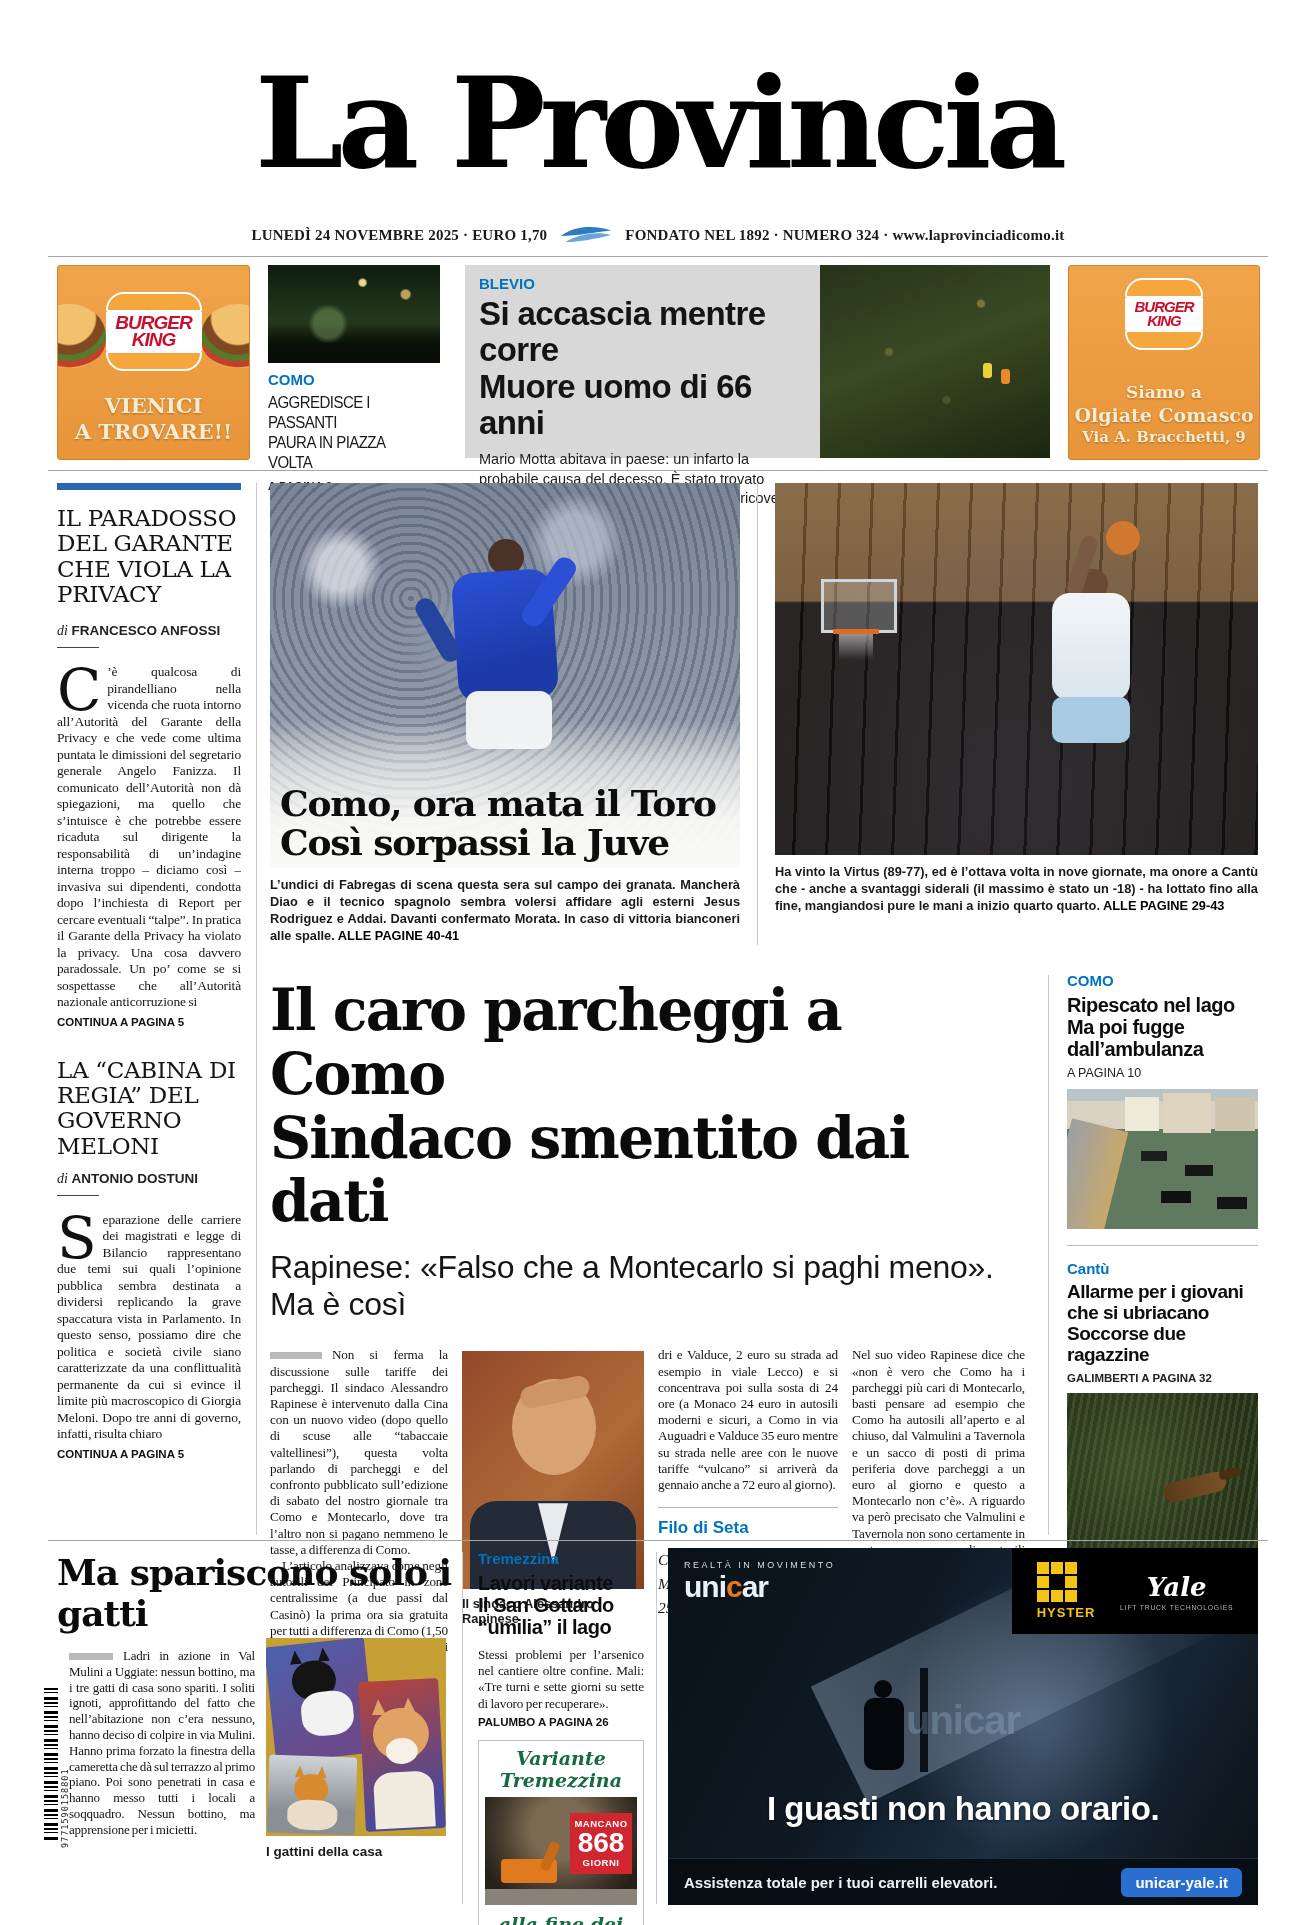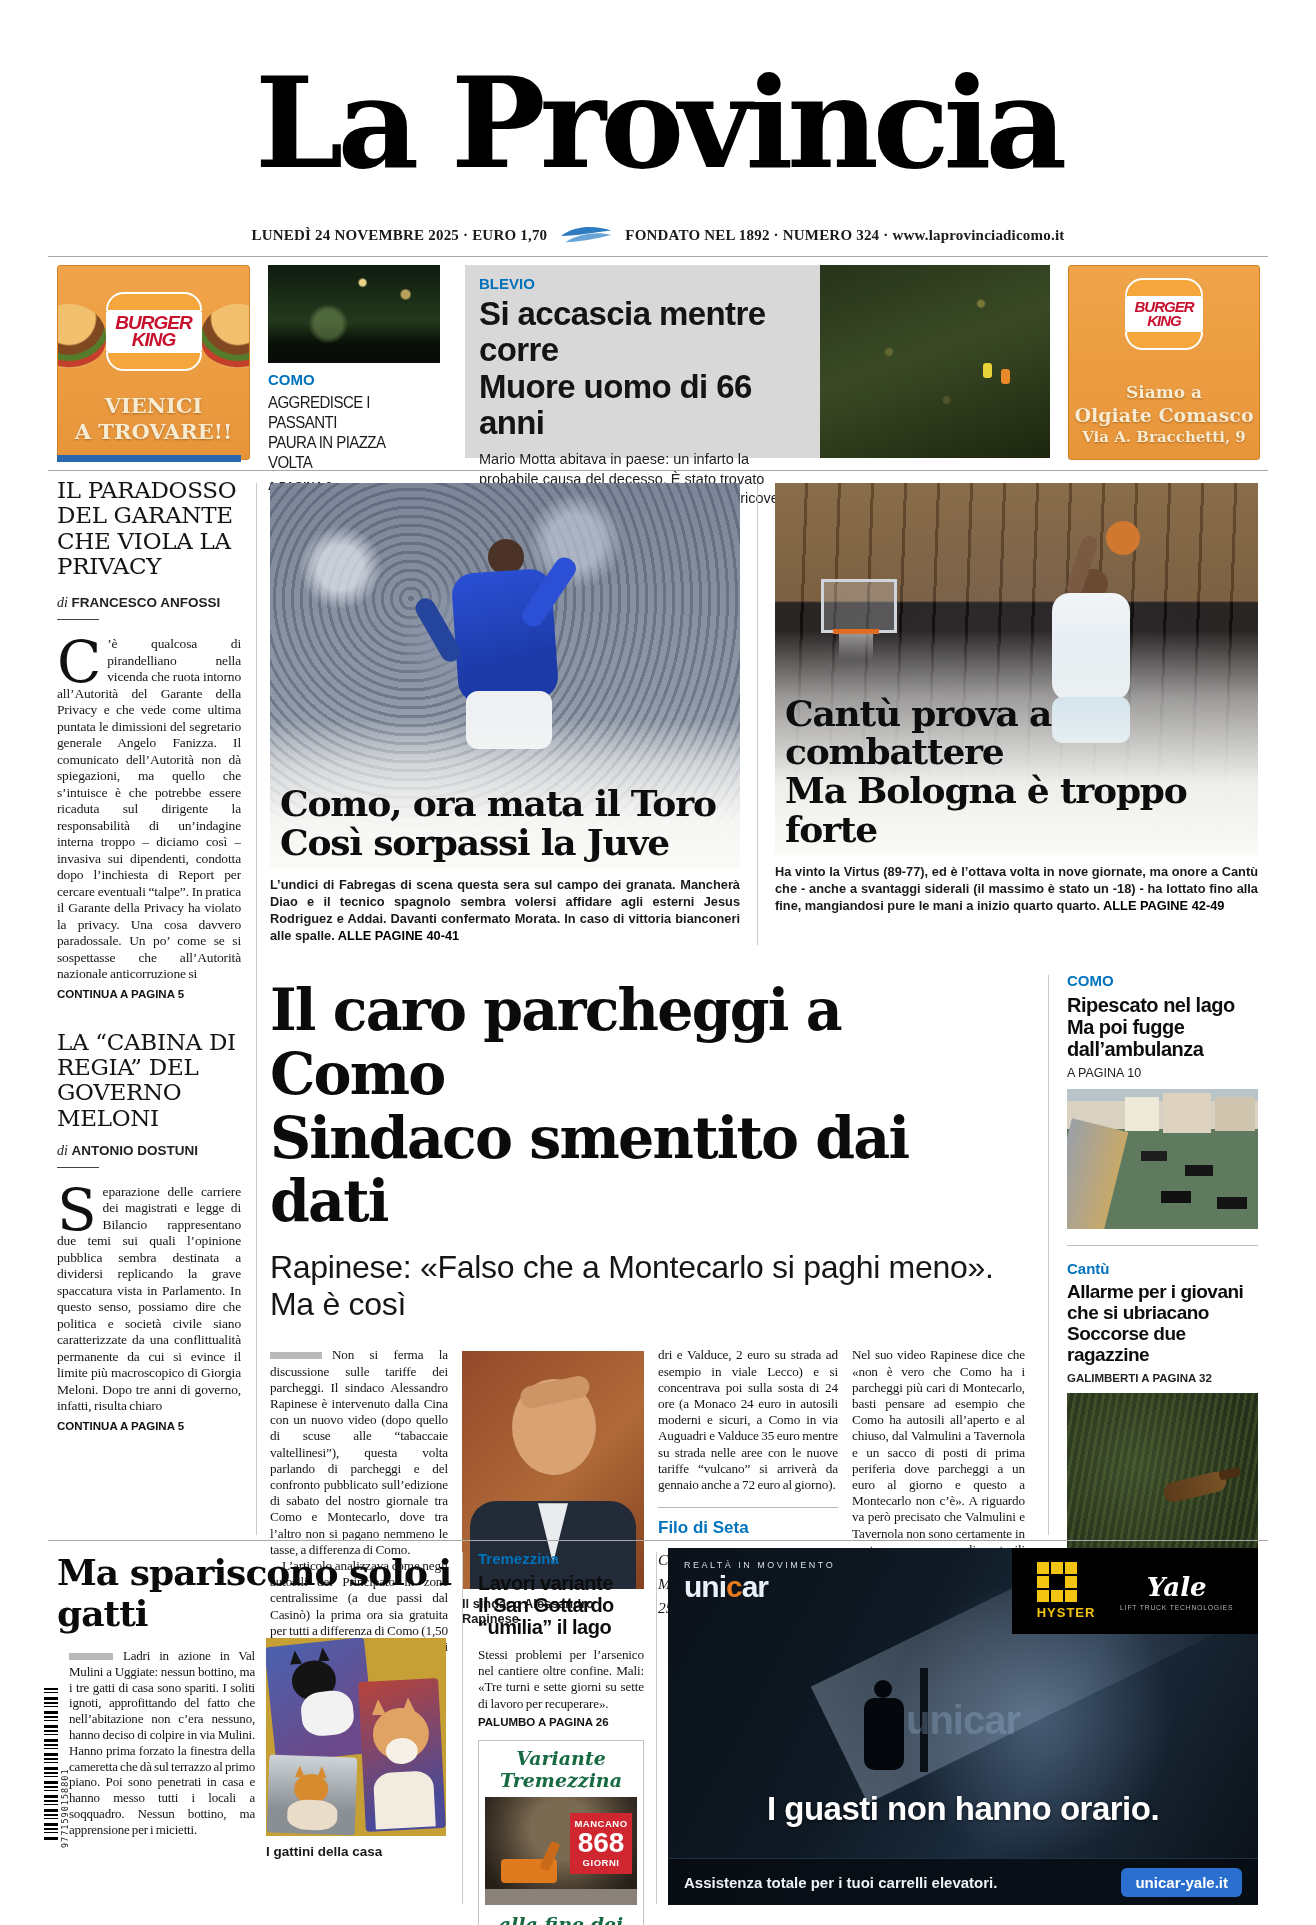--- a/index.html
+++ b/index.html
@@ -225,21 +225,21 @@
     </div>
     <div class="bk-msg2">
       <div style="font-size:17px;">Siamo a</div>
       <div style="font-size:19px;">Olgiate Comasco</div>
       <div style="font-size:15px;">Via A. Bracchetti, 9</div>
     </div>
   </div>
 
   <div class="abs rule-h" style="left:48px;top:470px;width:1220px;"></div>
 
-  <div class="abs" style="left:57px;top:455px;width:184px;height:1050px;overflow:hidden;">
+  <div class="abs" style="left:57px;top:483px;width:184px;height:1050px;overflow:hidden;">
     <div style="width:184px;height:7px;background:#2b67ae;"></div>
     <div class="ed-title" style="margin-top:16px;">IL PARADOSSO DEL GARANTE CHE VIOLA LA PRIVACY</div>
     <div class="byline" style="margin-top:16px;"><i>di</i>
       <b>FRANCESCO ANFOSSI</b></div>
     <div style="width:42px;height:1px;background:#444;margin-top:8px;"></div>
     <div class="ed-body" style="margin-top:16px;">
       <span class="dropcap">C</span><span>’è qualcosa di pirandelliano nella vicenda che ruota intorno all’Autorità del Garante della Privacy e che vede come ultima puntata le dimissioni del segretario generale Angelo Fanizza. Il comunicato dell’Autorità non dà spiegazioni, ma quello che s’intuisce è che potrebbe essere ricaduta sul dirigente la responsabilità di un’indagine interna troppo – diciamo così – invasiva sui dipendenti, condotta dopo l’inchiesta di Report per cercare eventuali “talpe”. In pratica il Garante della Privacy ha violato la privacy. Una cosa davvero paradossale. Un po’ come se si sospettasse che all’Autorità nazionale anticorruzione si</span>
     </div>
     <div class="continua">CONTINUA A PAGINA 5</div>
 
@@ -278,30 +278,24 @@
   <div class="abs" style="left:775px;top:483px;width:483px;">
     <div class="sport-photo photo-cantu" style="width:483px;height:372px;">
       <div class="torso" style="left:46px;top:96px;width:70px;height:48px;background:rgba(230,235,240,.25);border:3px solid #cfd5da;"></div>
       <div class="torso" style="left:58px;top:146px;width:46px;height:5px;background:#e06a1f;"></div>
       <div class="torso" style="left:64px;top:151px;width:34px;height:26px;background:linear-gradient(180deg,rgba(255,255,255,.5),transparent);"></div>
       <div class="head-c" style="width:34px;height:34px;background:#d0782f;right:118px;top:38px;"></div>
       <div class="head-c" style="width:30px;height:30px;background:#6a4a33;right:150px;top:86px;"></div>
       <div class="torso" style="right:168px;top:52px;width:16px;height:62px;border-radius:8px;background:#7a5a42;transform:rotate(18deg);"></div>
       <div class="torso" style="right:128px;top:110px;width:78px;height:108px;border-radius:18px;background:linear-gradient(180deg,#f2f5f7,#d9e4ec);"></div>
       <div class="torso" style="right:128px;top:214px;width:78px;height:46px;border-radius:10px;background:#a9cbe2;"></div>
-      <div class="sport-overlay">
-        <div class="sport-title">
-          <div>Cantù prova a combattere</div>
-          <div>Ma Bologna è troppo forte</div>
-        </div>
-      </div>
     </div>
     <div class="sport-caption">
       <span>Ha vinto la Virtus (89-77), ed è l’ottava volta in nove giornate, ma onore a Cantù che - anche a svantaggi siderali (il massimo è stato un -18) - ha lottato fino alla fine, mangiandosi pure le mani a inizio quarto quarto.</span>
-      <span style="color:#000;">ALLE PAGINE 42-49</span>
+      <span style="color:#000;">ALLE PAGINE 29-43</span>
     </div>
   </div>
 
   <div class="abs" style="left:270px;top:978px;width:755px;">
     <div class="main-title">
       <div>Il caro parcheggi a Como</div>
       <div>Sindaco smentito dai dati</div>
     </div>
     <div class="main-sub" style="margin-top:16px;">Rapinese: «Falso che a Montecarlo si paghi meno». Ma è così</div>
 

